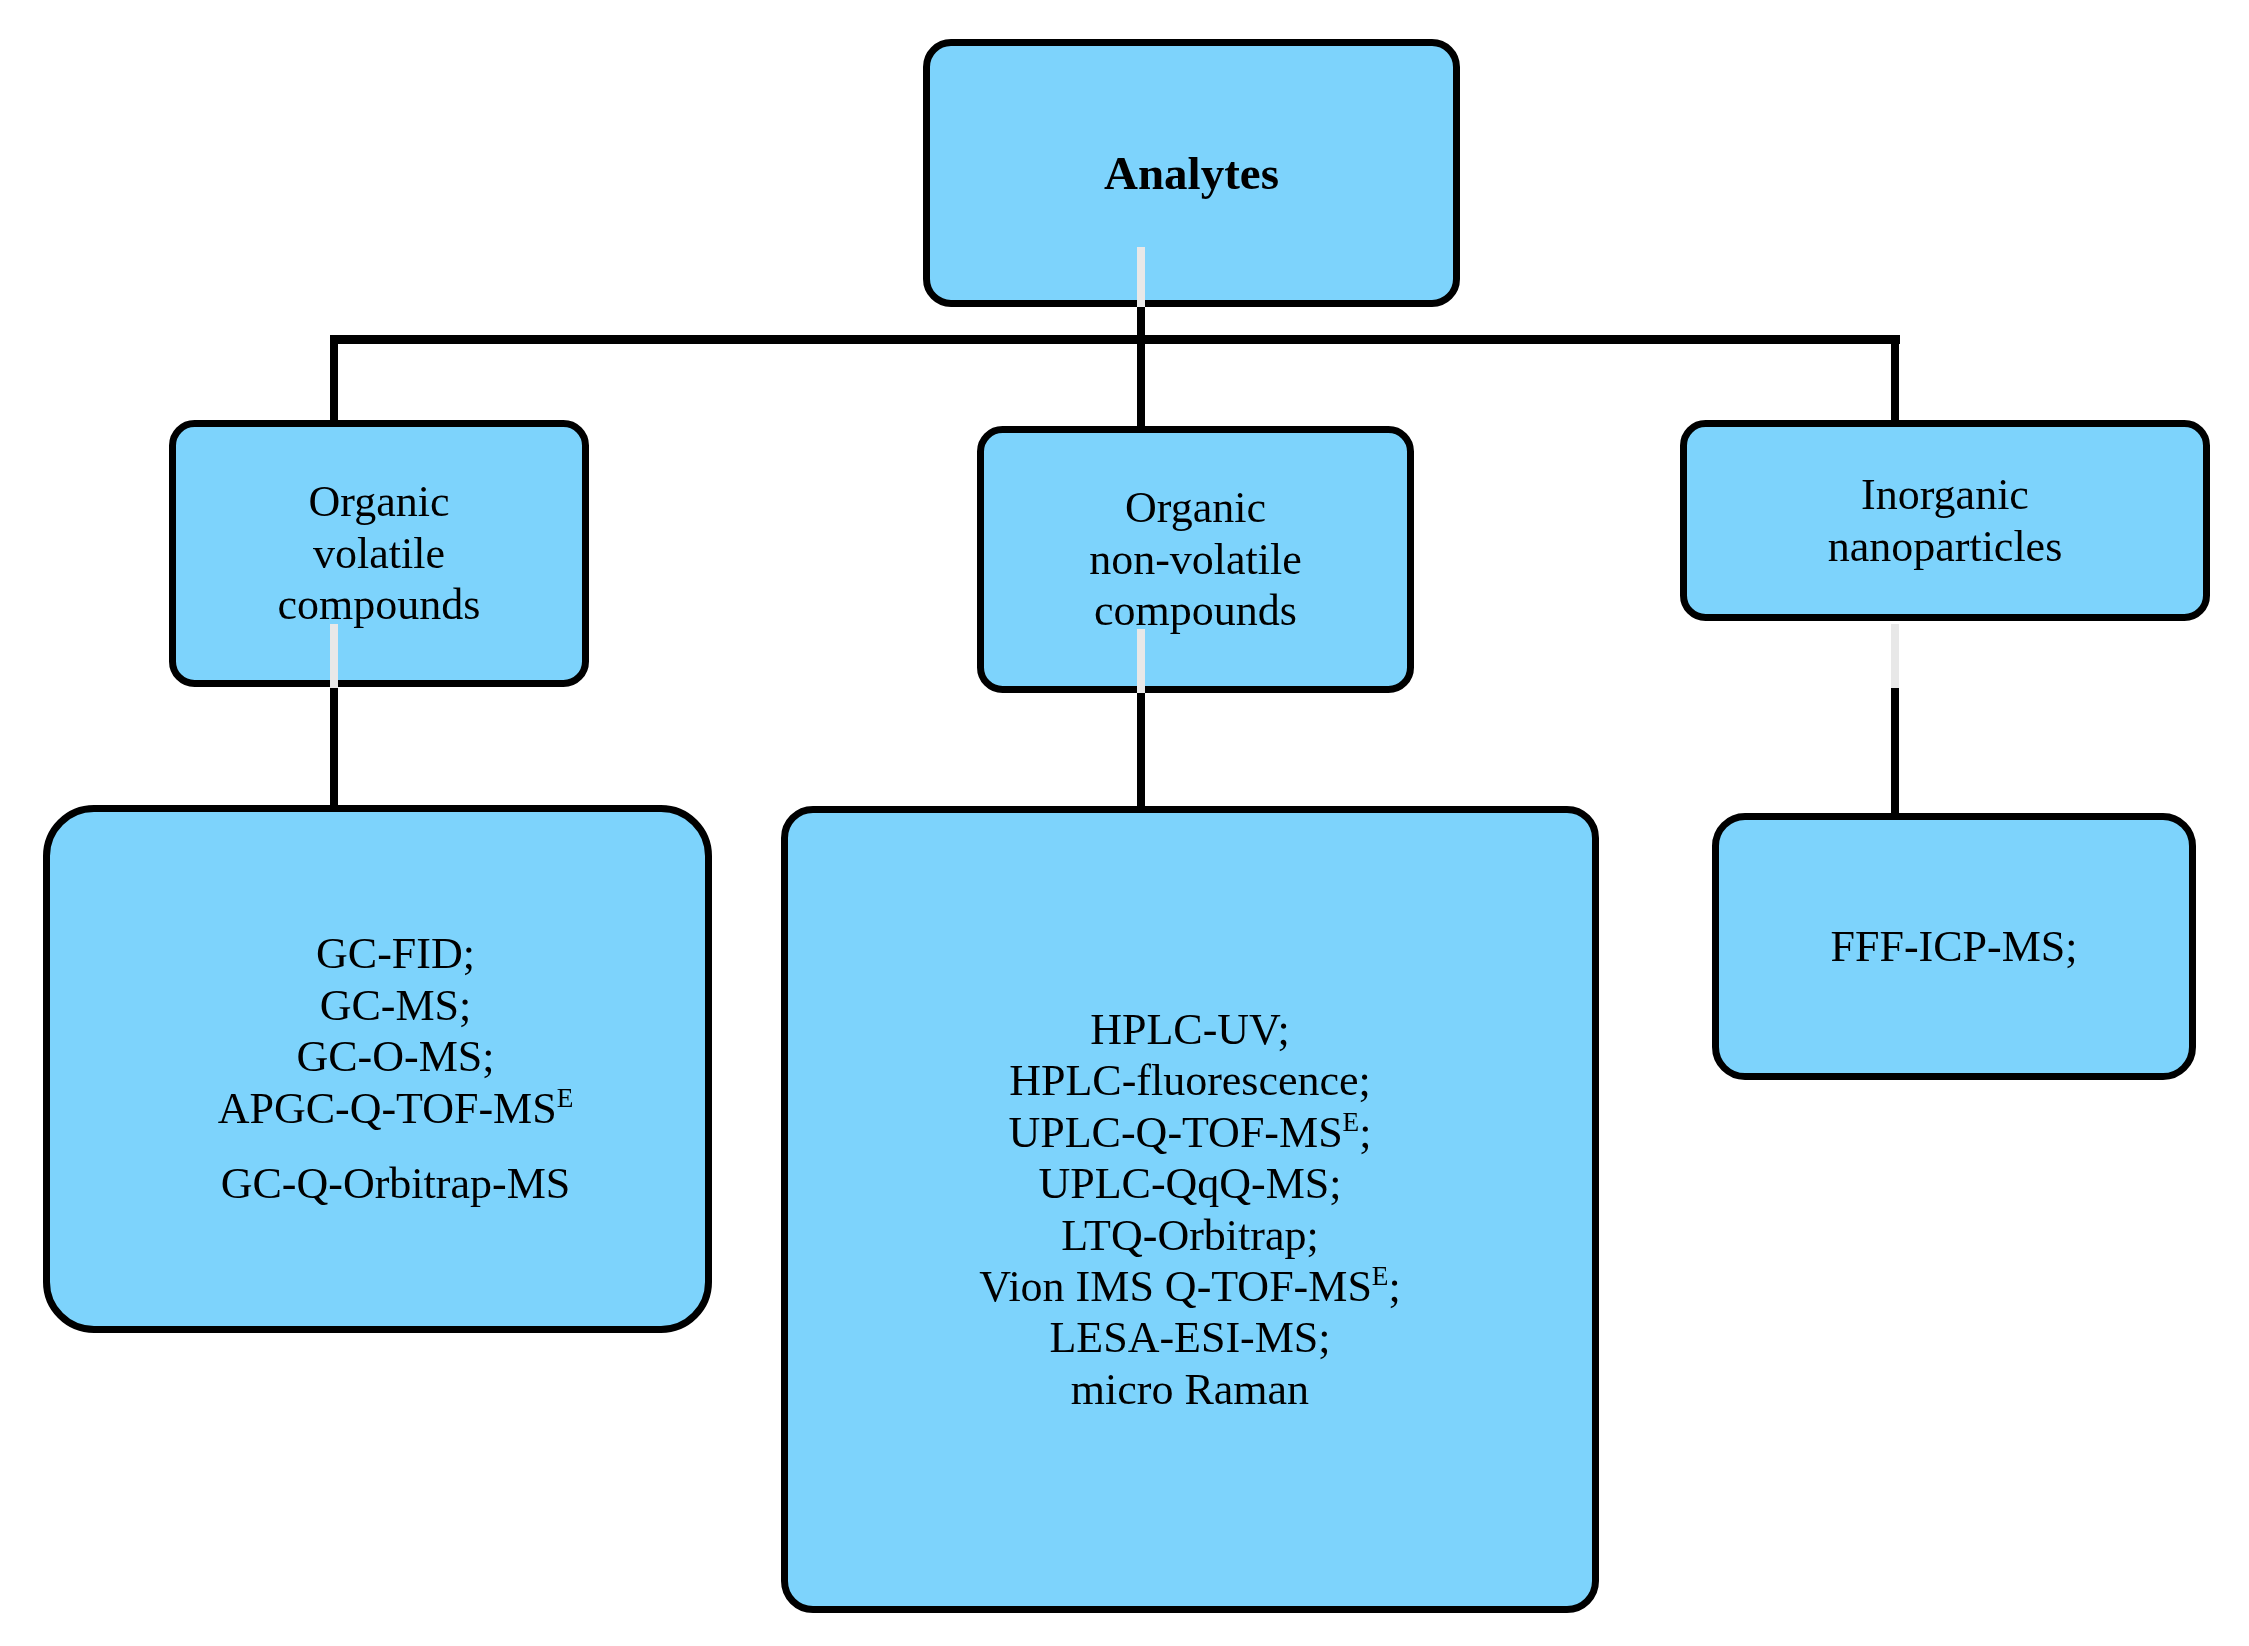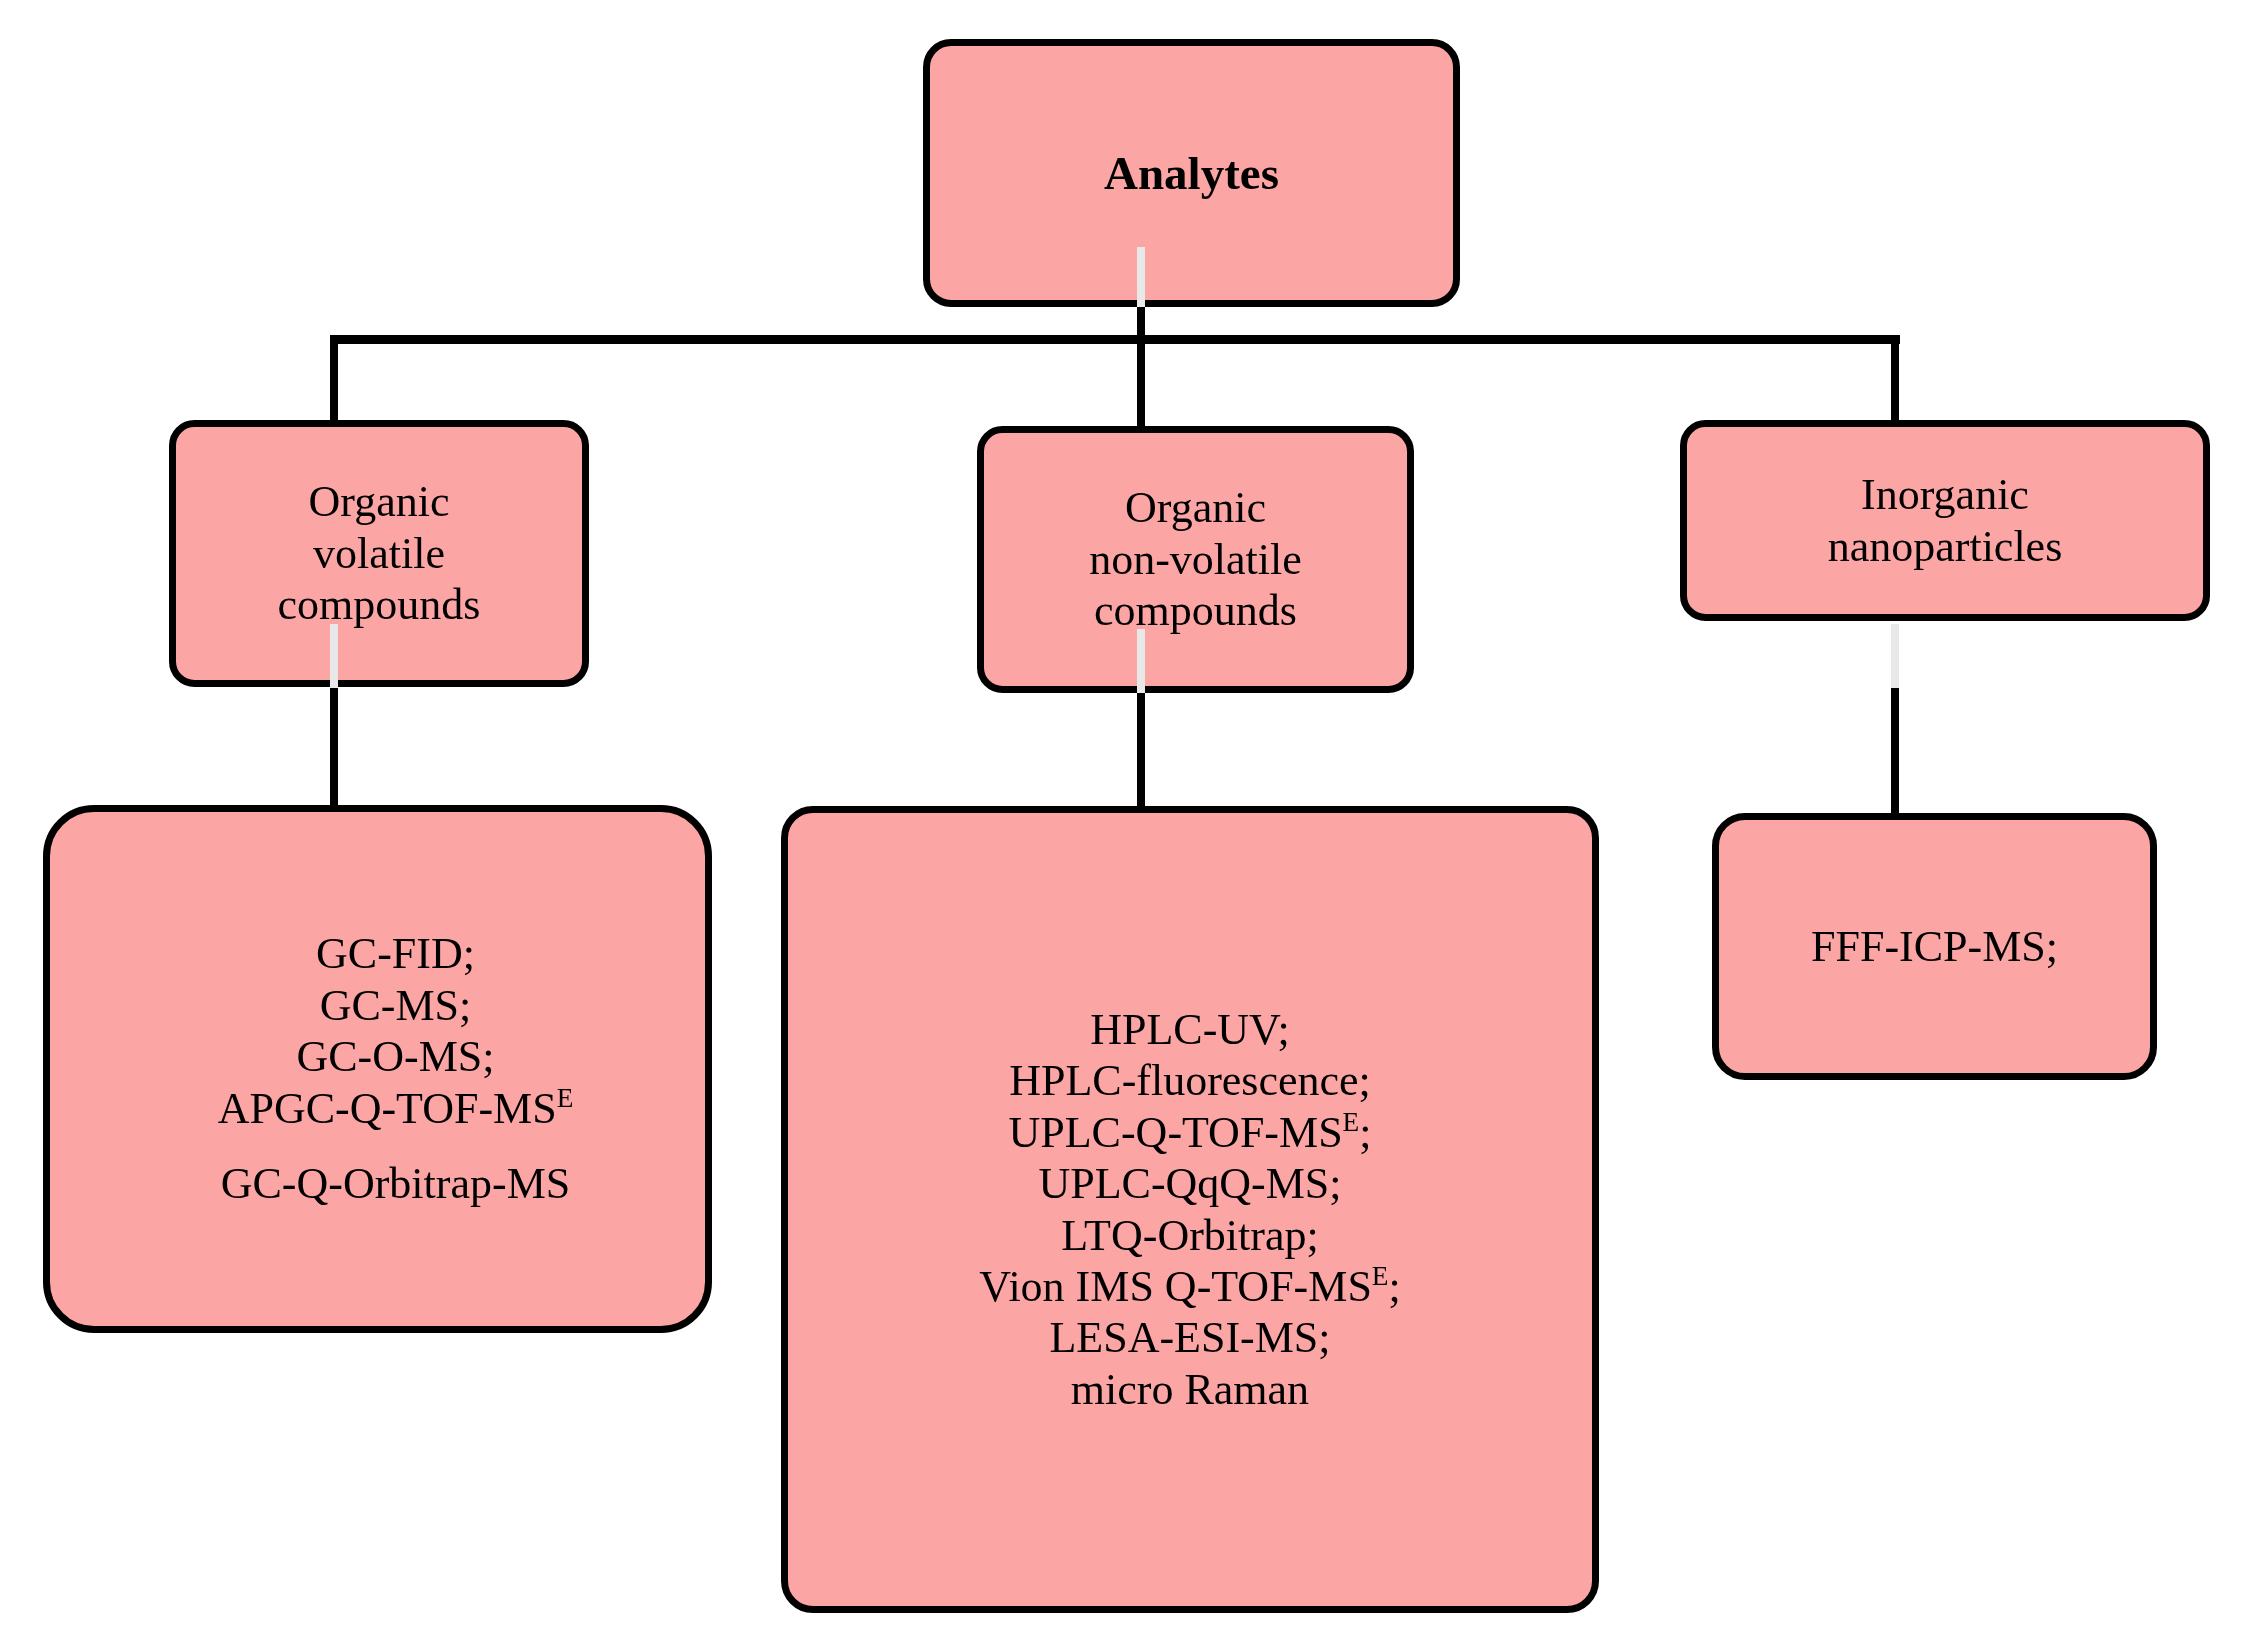--- a/index.html
+++ b/index.html
@@ -14,21 +14,21 @@
     background: #ffffff;
     font-family: "Liberation Serif", "DejaVu Serif", serif;
     color: #000000;
     overflow: hidden;
   }
 
   
   .node {
     position: absolute;
     box-sizing: border-box;
-    background: #fca5a5;
+    background: #7dd3fc;
     border: 7.8px solid #000000;
     display: flex;
     align-items: center;
     justify-content: flex-end;
     text-align: center;
     z-index: 5;
   }
   .node .lines {
     display: block;
     width: 100%;
@@ -67,21 +67,21 @@
   #node-tech-volatile {
     left: 43px;   top: 805px; width: 669px;  height: 528px;
     border-radius: 51px;
     padding-left: 36px;
   }
   #node-tech-nonvolatile {
     left: 781px; top: 806px; width: 818px; height: 807px;
     border-radius: 32px;
   }
   #node-tech-inorganic {
-    left: 1712px; top: 813px; width: 445px;  height: 267px;
+    left: 1712px; top: 813px; width: 484px;  height: 267px;
     border-radius: 33px;
   }
   #node-tech-volatile .gap { display: block; height: 24px; }
 
   
   .conn { position: absolute; background: #000000; z-index: 1; }
   
   #conn-root-stem   { left: 1137px; top: 302px;  width: 7.8px;  height: 41px; }
   
   #conn-bus         { left: 330px;  top: 335px;  width: 1570px; height: 9.2px; }

